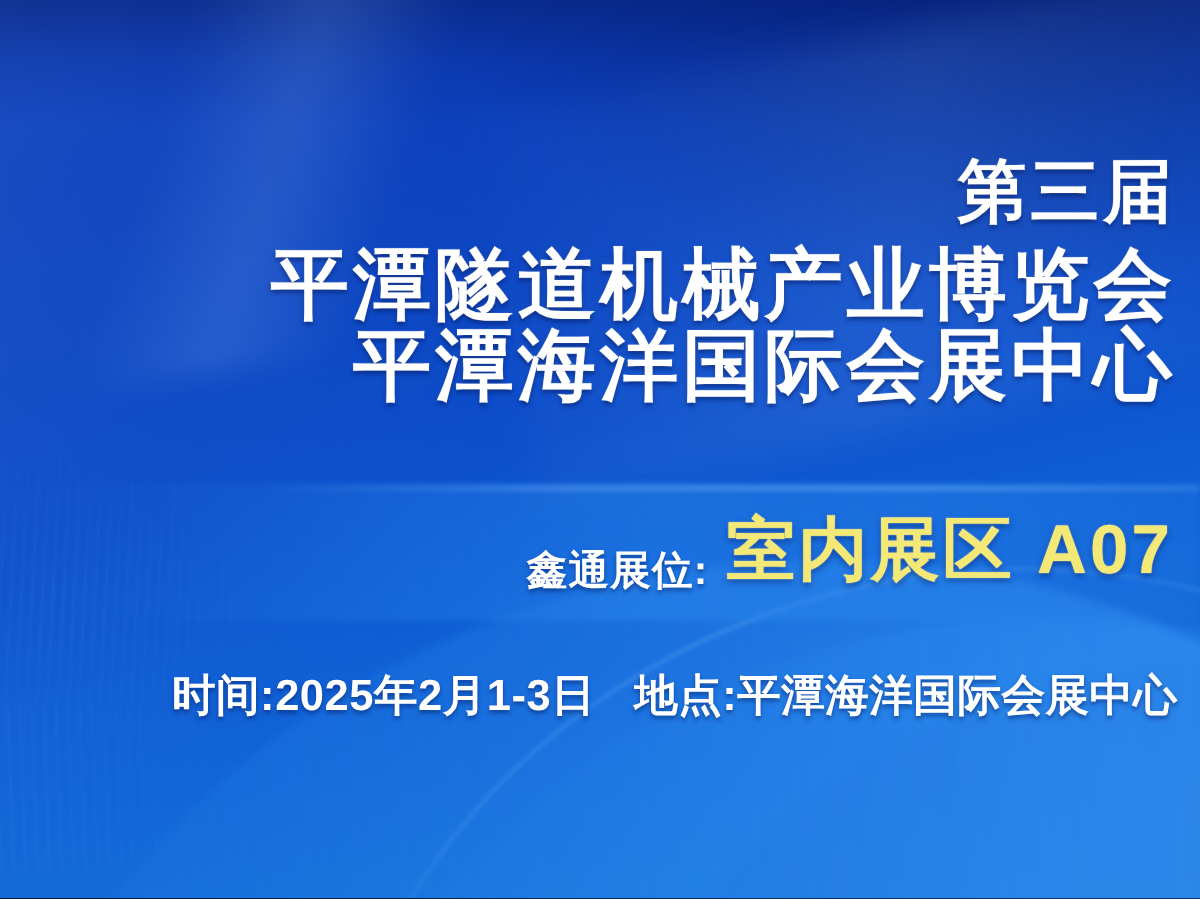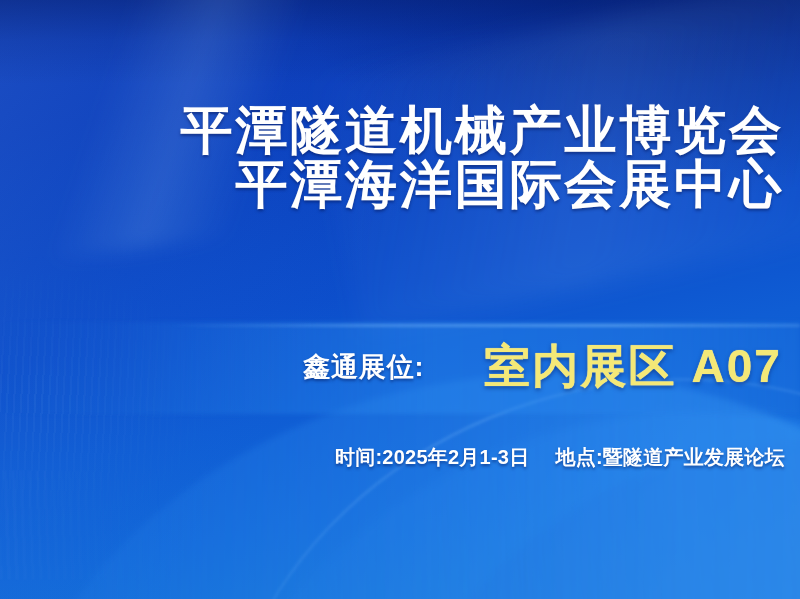--- a/index.html
+++ b/index.html
@@ -194,54 +194,53 @@
   }
   .title-1 { font-size: 46px; margin-bottom: 14px; }
   .title-2 { font-size: 52px; margin-bottom: 2px; }
   .title-3 { font-size: 52px; }
 
   .booth-row {
     position: absolute;
     right: 18px;
     top: 336px;
     display: flex;
-    align-items: center;
+    align-items: flex-end;
     justify-content: flex-end;
     gap: 12px;
     white-space: nowrap;
   }
   .booth-label {
     color: #ffffff;
     font-size: 27px;
     font-weight: 700;
     letter-spacing: 0.03em;
     text-shadow: 0 2px 3px rgba(3,22,90,0.5);
   }
   .booth-value {
     color: #f4e877;
     font-size: 46px;
     font-weight: 700;
     letter-spacing: 0.045em;
     text-shadow:
       0 0 1px rgba(255,250,190,0.9),
       0 2px 4px rgba(5,30,100,0.55);
-    margin-left: 48px;
   }
 
   .meta-row {
     position: absolute;
     left: 0; right: 15px;
     top: 444px;
     display: flex;
     align-items: flex-end;
     justify-content: flex-end;
     gap: 26px;
     white-space: nowrap;
     color: #ffffff;
-    font-size: 20px;
+    font-size: 29px;
     font-weight: 700;
     letter-spacing: 0.012em;
     text-shadow: 0 2px 3px rgba(3,22,90,0.5);
   }
 </style>
 </head>
 <body>
 
 <div id="poster">
 
@@ -258,28 +257,29 @@
 
   <div class="stripes-left"></div>
   <div class="stripes-left2"></div>
 
   <div class="band-booth"></div>
   <div class="band-booth-edge"></div>
 
   <div class="content">
 
     <div class="title-block">
+      <div class="title-line title-1">第三届</div>
       <div class="title-line title-2">平潭隧道机械产业博览会</div>
       <div class="title-line title-3">平潭海洋国际会展中心</div>
     </div>
 
     <div class="booth-row">
       <span class="booth-label">鑫通展位:</span>
       <span class="booth-value">室内展区 A07</span>
     </div>
 
     <div class="meta-row">
       <span>时间:2025年2月1-3日</span>
-      <span>地点:暨隧道产业发展论坛</span>
+      <span>地点:平潭海洋国际会展中心</span>
     </div>
 
   </div>
 </div>
 
 </body></html>

